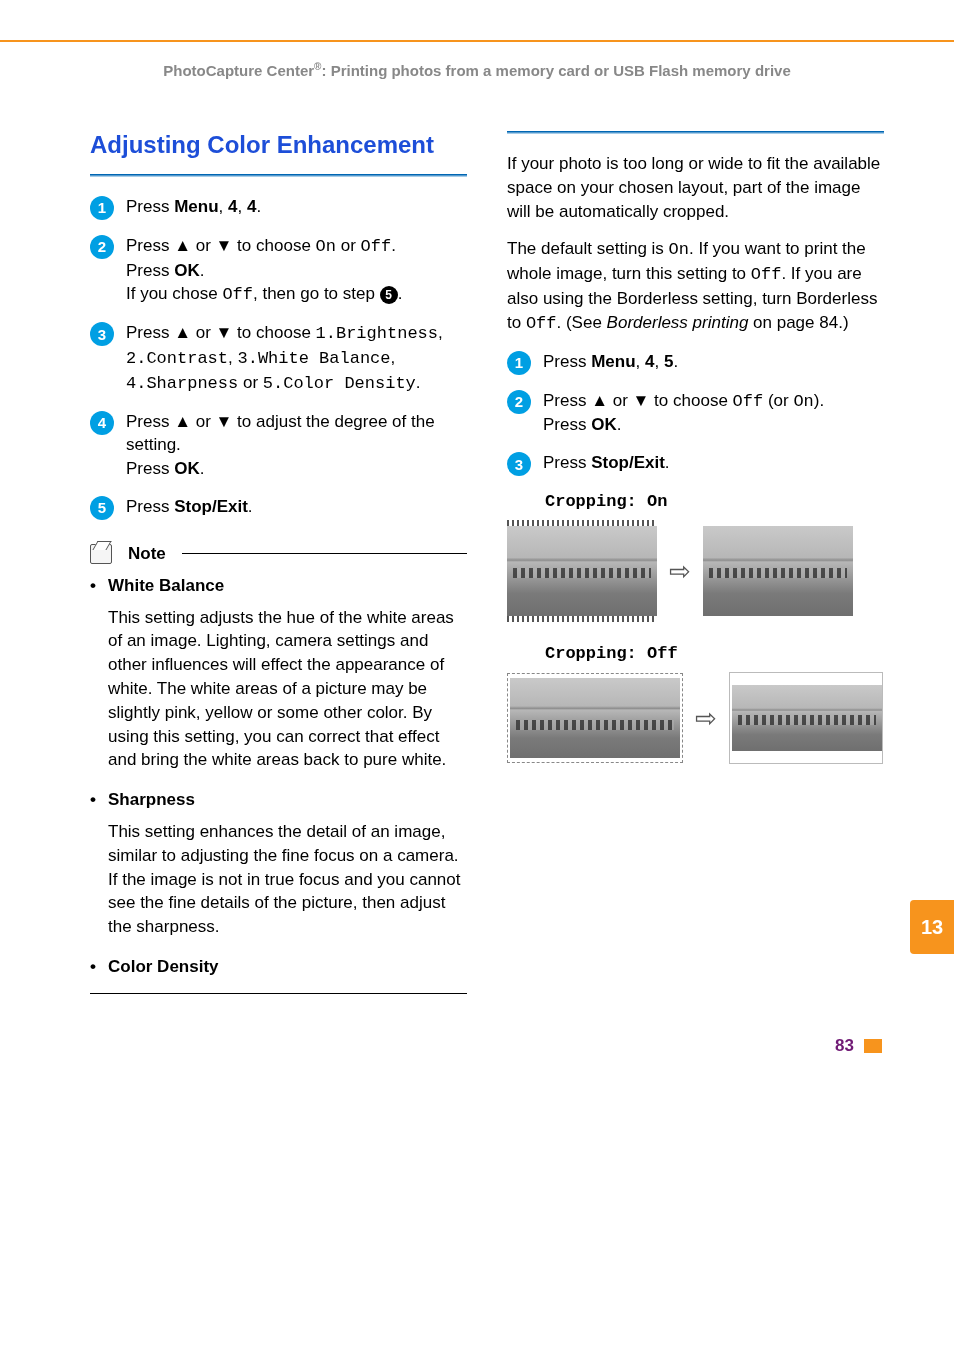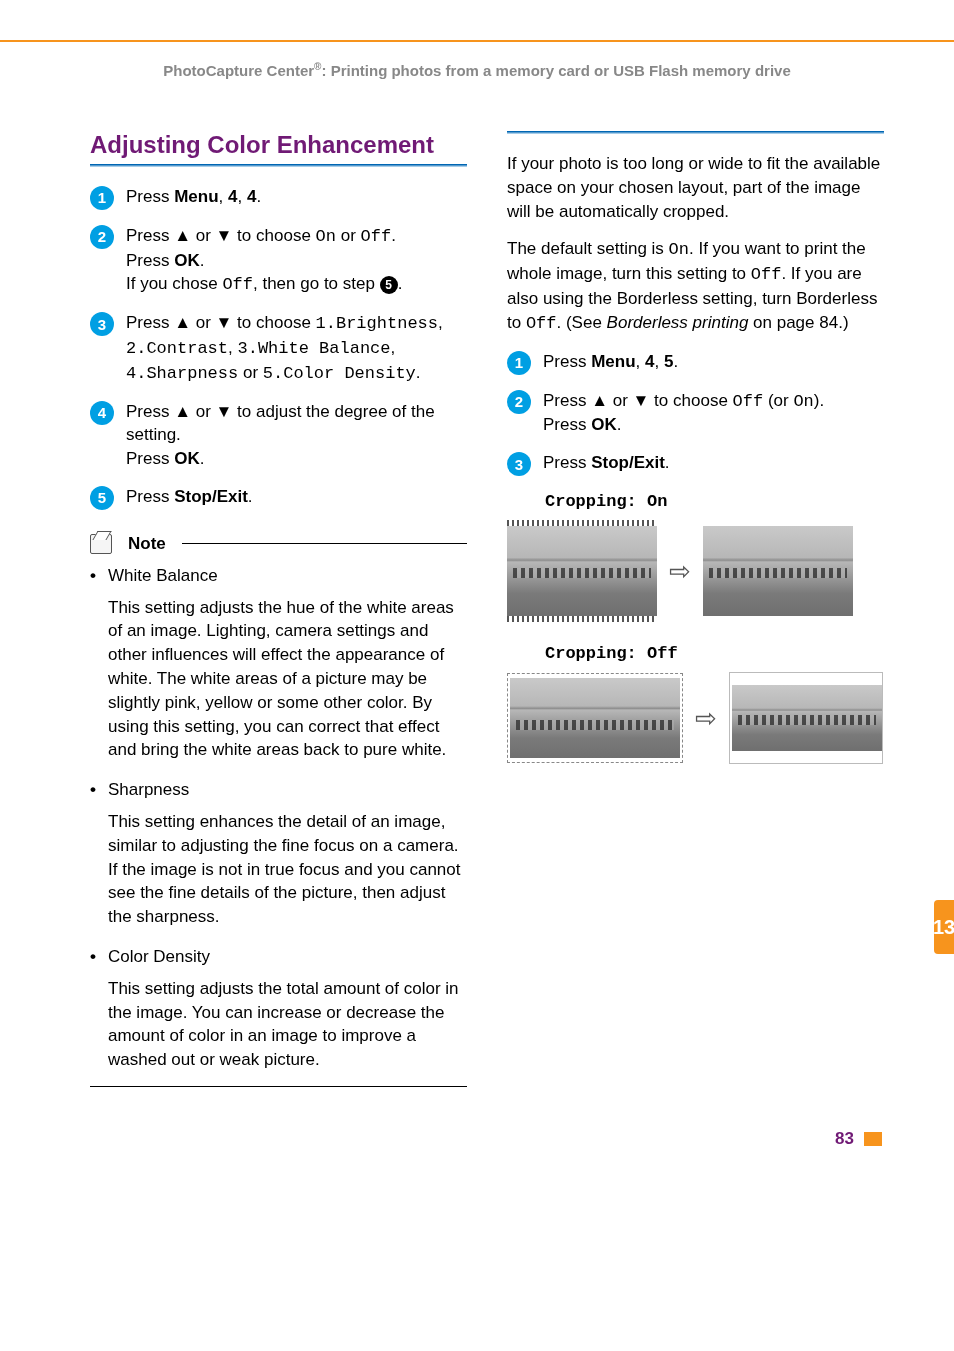--- a/index.html
+++ b/index.html
@@ -21,24 +21,24 @@
     font-weight: bold;
   }
   .running-head sup { font-size: 10px; vertical-align: super; }
   .columns {
     display: flex;
     gap: 40px;
     padding: 0 70px 0 90px;
   }
   .col { flex: 1; min-width: 0; }
   h2.section {
-    color: #701a75;
+    color: #1d4ed8;
     font-size: 24px;
     font-weight: bold;
-    margin: 0 0 4px 0;
+    margin: 0 0 14px 0;
     line-height: 1.2;
   }
   .section-rule {
     height: 3px;
     background: linear-gradient(to bottom, #0066b3 0%, #0066b3 45%, #a8cde8 55%, #a8cde8 100%);
     margin-bottom: 18px;
   }
   p { margin: 0 0 14px 0; }
   .step { display: flex; align-items: flex-start; margin-bottom: 14px; }
   .step-num {
@@ -77,21 +77,21 @@
     border-bottom: none; transform: skewX(-30deg);
     background: #fff;
   }
   .note-title { font-weight: bold; font-size: 17px; }
   .note-rule { flex: 1; border-top: 1px solid #000; }
   .note-list { list-style: none; padding: 0; margin: 0; border-bottom: 1px solid #000; }
   .note-list > li { margin-bottom: 16px; }
   .note-list > li:last-child { margin-bottom: 14px; }
   .bullet-row { display: flex; align-items: flex-start; }
   .bullet-dot { flex: 0 0 18px; font-weight: bold; }
-  .bullet-label { font-weight: normal; }
+  .bullet-label { font-weight: bold; }
   .note-body { margin: 8px 0 0 18px; }
   .arrow-glyph { font-size: 26px; color: #555; }
   .fig-row { display: flex; align-items: center; gap: 12px; margin-bottom: 20px;}
   .fig-label { font-family: "Courier New", monospace; font-weight: bold; margin: 14px 0 6px 38px; }
   .photo { position: relative; }
   .photo .img {
     width: 150px; height: 90px;
     background: linear-gradient(#c9c9c9 0%, #b7b7b7 35%, #8e8e8e 38%, #b7b7b7 40%, #7a7a7a 75%, #6f6f6f 100%);
     position: relative; overflow: hidden;
   }
@@ -103,21 +103,21 @@
     height: 6px;
     background: repeating-linear-gradient(90deg, #555 0 2px, transparent 2px 5px);
   }
   .dashed-border {
     border: 1px dashed #888;
   }
   .wide .img { width: 170px; height: 80px; }
   .side-tab {
     position: absolute;
     right: 0; top: 900px;
-    width: 20px; height: 54px;
+    width: 44px; height: 54px;
     background: #f7941d;
     color: #fff;
     font-weight: bold;
     font-size: 20px;
     display: flex; align-items: center; justify-content: center;
     border-radius: 4px 0 0 4px;
   }
   .footer {
     display: flex; justify-content: flex-end; align-items: center;
     padding: 40px 72px 40px 0;
@@ -203,21 +203,20 @@
             <span class="bullet-dot">•</span>
             <span class="bullet-label">Sharpness</span>
           </div>
         <div class="note-body">This setting enhances the detail of an image, similar to adjusting the fine focus on a camera. If the image is not in true focus and you cannot see the fine details of the picture, then adjust the sharpness.</div>
       </li>
       <li>
         <div class="bullet-row">
             <span class="bullet-dot">•</span>
             <span class="bullet-label">Color Density</span>
           </div>
-        <div class="note-body">This setting adjusts the total amount of color in the image. You can increase or decrease the amount of color in an image to improve a washed out or weak picture.</div>
       </li>
     </ul>
   </div>
 
   <div class="col">
     <div class="section-rule"></div>
 
     <p>If your photo is too long or wide to fit the available space on your chosen layout, part of the image will be automatically cropped.</p>
     <p>
       <span>The default setting is </span><span class="mono">On</span><span>. If you want to print the whole image, turn this setting to </span><span class="mono">Off</span><span>. If you are also using the Borderless setting, turn Borderless to </span><span class="mono">Off</span><span>. (See </span><i>Borderless printing</i><span> on page 84.)</span>

